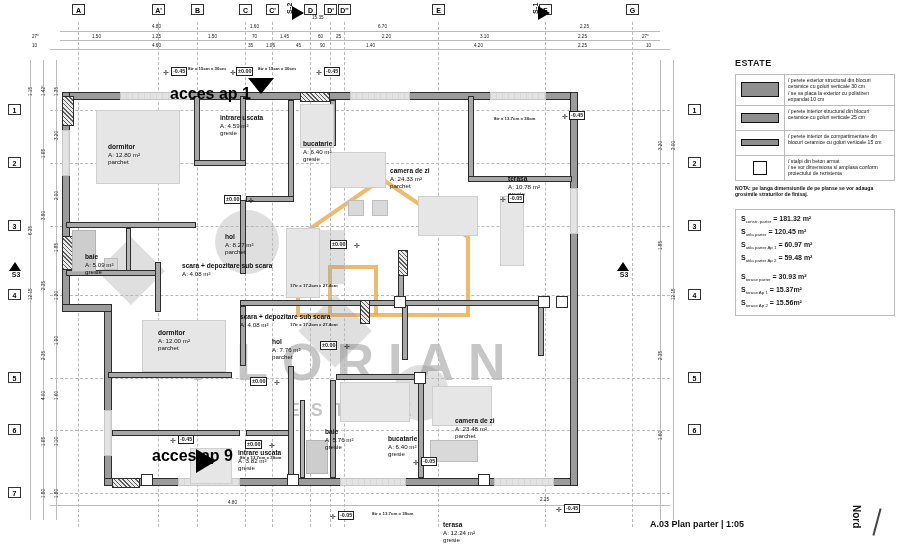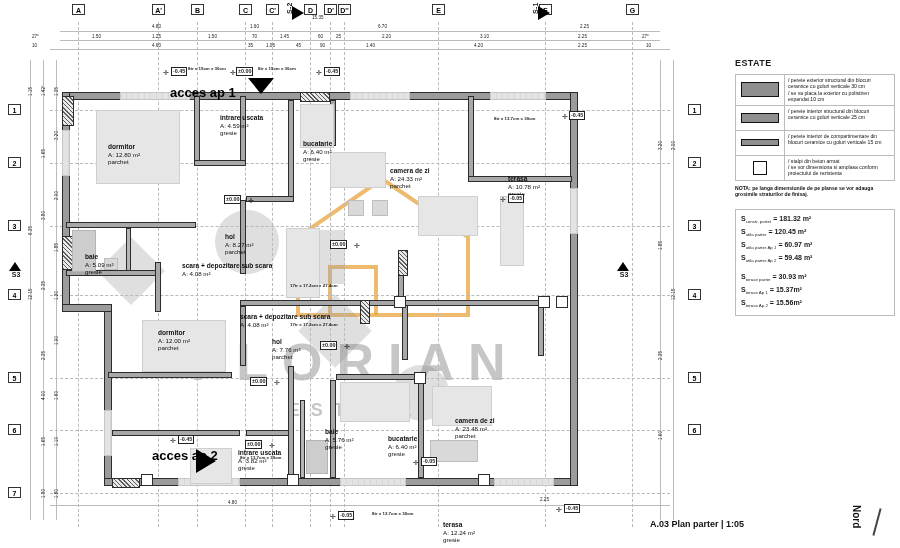--- a/index.html
+++ b/index.html
@@ -39,21 +39,21 @@
         background:repeating-linear-gradient(90deg,#e3e3e3 0 5px,#d7d7d7 5px 6px);}
   
   .rlab{position:absolute;font-size:6.2px;line-height:7.6px;color:#111;white-space:nowrap;}
   .rlab b{font-size:6.6px;font-weight:bold;display:block;}
   .rlab i{font-style:normal;display:block;}
   .dim{position:absolute;font-size:4.6px;color:#222;white-space:nowrap;line-height:5px;}
   .dim.v{transform:rotate(-90deg);transform-origin:left top;}
   .lvl{position:absolute;font-size:5.4px;font-weight:bold;border:1px solid #222;
        background:#fff;padding:0 1px;white-space:nowrap;line-height:7px;}
   .lvlmk{position:absolute;font-size:7px;color:#111;line-height:7px;}
-  .acc{position:absolute;font-size:13px;font-weight:bold;color:#000;white-space:nowrap;}
+  .acc{position:absolute;font-size:16px;font-weight:bold;color:#000;white-space:nowrap;}
   .tri{position:absolute;width:0;height:0;}
   .tri.down{border-left:13px solid transparent;border-right:13px solid transparent;border-top:16px solid #000;}
   .tri.right{border-top:12px solid transparent;border-bottom:12px solid transparent;border-left:20px solid #000;}
   .stairnote{position:absolute;font-size:4.4px;font-weight:bold;text-align:center;line-height:5px;white-space:nowrap;}
   .smark{position:absolute;font-size:7px;font-weight:bold;text-align:center;}
   .secl{position:absolute;font-size:7px;font-weight:bold;letter-spacing:.3px;}
   
   .legend{position:absolute;left:735px;top:58px;width:160px;}
   .legend h4{margin:0 0 6px 0;font-size:9px;letter-spacing:.4px;font-weight:bold;}
   .ltable{border:1px solid #bbb;border-bottom:none;}
@@ -359,21 +359,21 @@
   <div class="lvlmk" style="left:330px;top:513px;">✛</div>
   <div class="lvl" style="left:338px;top:511px;">-0.05</div>
   <div class="lvlmk" style="left:556px;top:506px;">✛</div>
   <div class="lvl" style="left:564px;top:504px;">-0.45</div>
   <div class="lvlmk" style="left:413px;top:459px;">✛</div>
   <div class="lvl" style="left:421px;top:457px;">-0.05</div>
 
   <div class="acc" style="left:170px;top:85px;">acces ap 1</div>
   <div class="tri down" style="left:248px;top:78px;"></div>
   <div class="acc" style="left:152px;top:450px;line-height:12px;">
-    <span>acces ap 2</span>
+    <span>acces ap 9</span>
   </div>
   <div class="tri right" style="left:196px;top:449px;"></div>
 
   <div class="stairnote" style="left:188px;top:66px;">8tr x 15cm x 30cm</div>
   <div class="stairnote" style="left:258px;top:66px;">8tr x 15cm x 30cm</div>
   <div class="stairnote" style="left:494px;top:116px;">8tr x 13.7cm x 30cm</div>
   <div class="stairnote" style="left:372px;top:511px;">8tr x 13.7cm x 30cm</div>
   <div class="stairnote" style="left:240px;top:455px;">8tr x 13.7cm x 30cm</div>
   <div class="stairnote" style="left:290px;top:283px;">17tr x 17.2cm x 27.4cm</div>
   <div class="stairnote" style="left:290px;top:322px;">17tr x 17.2cm x 27.4cm</div>

